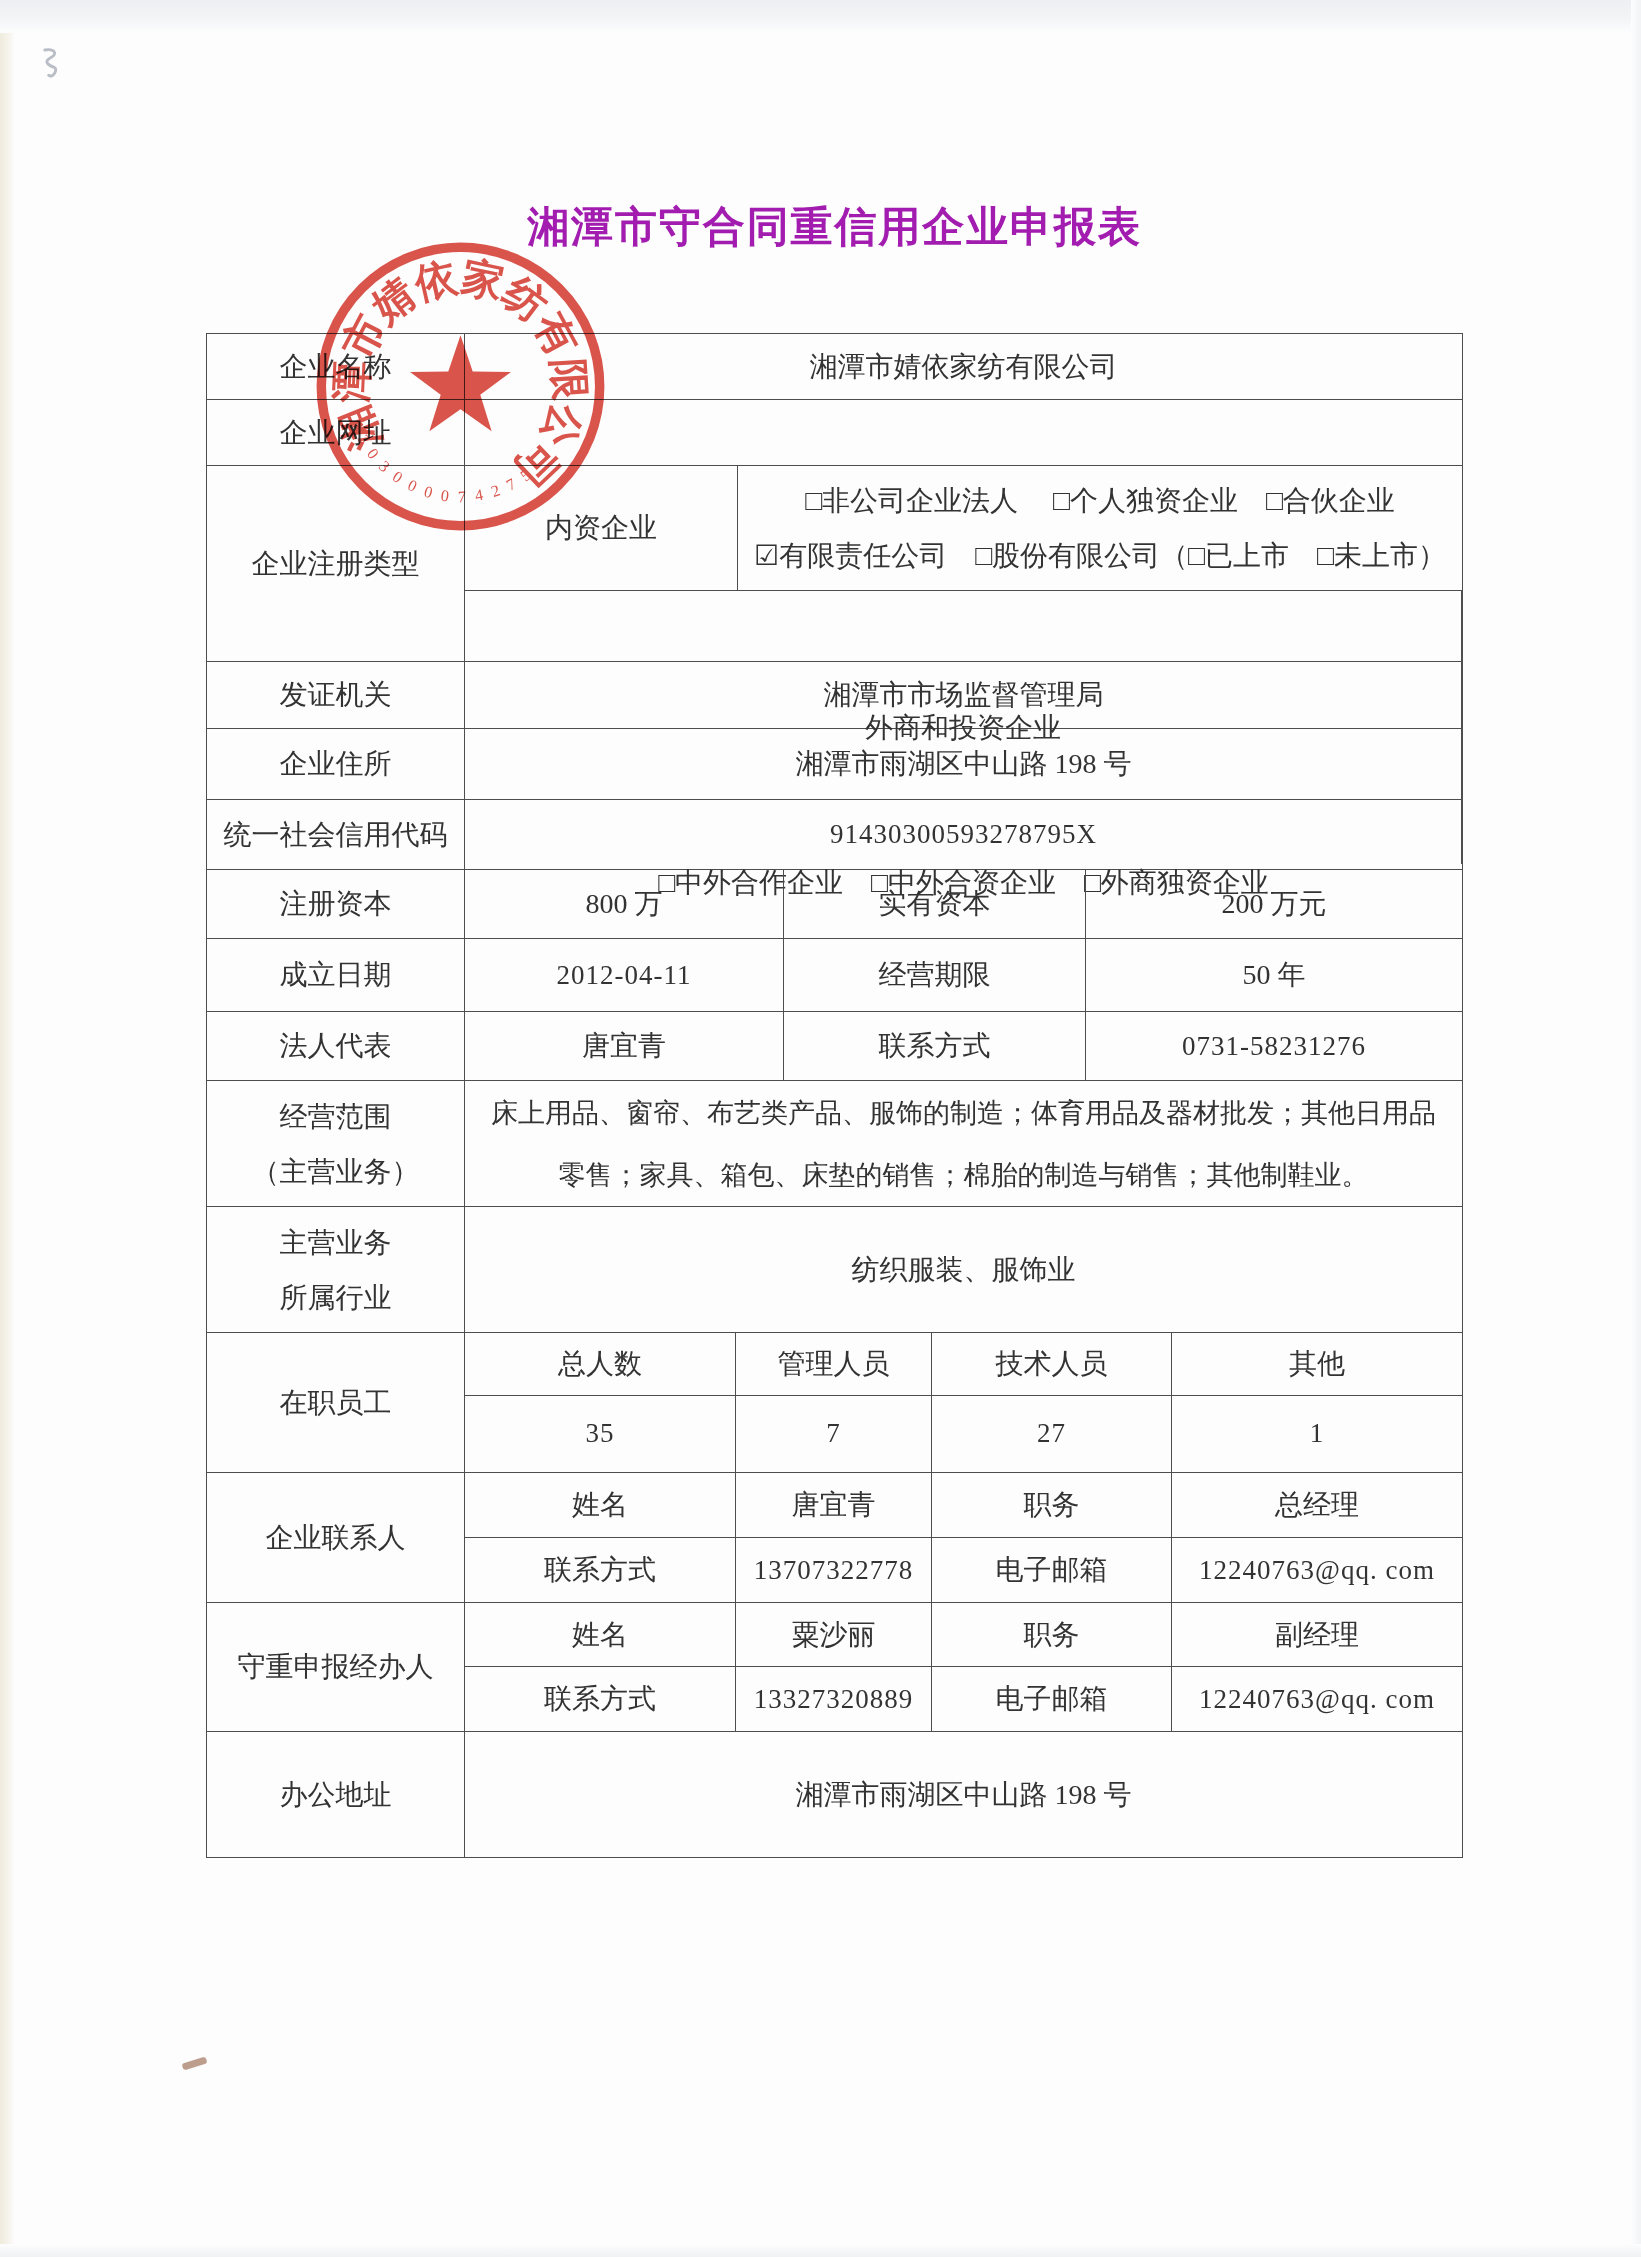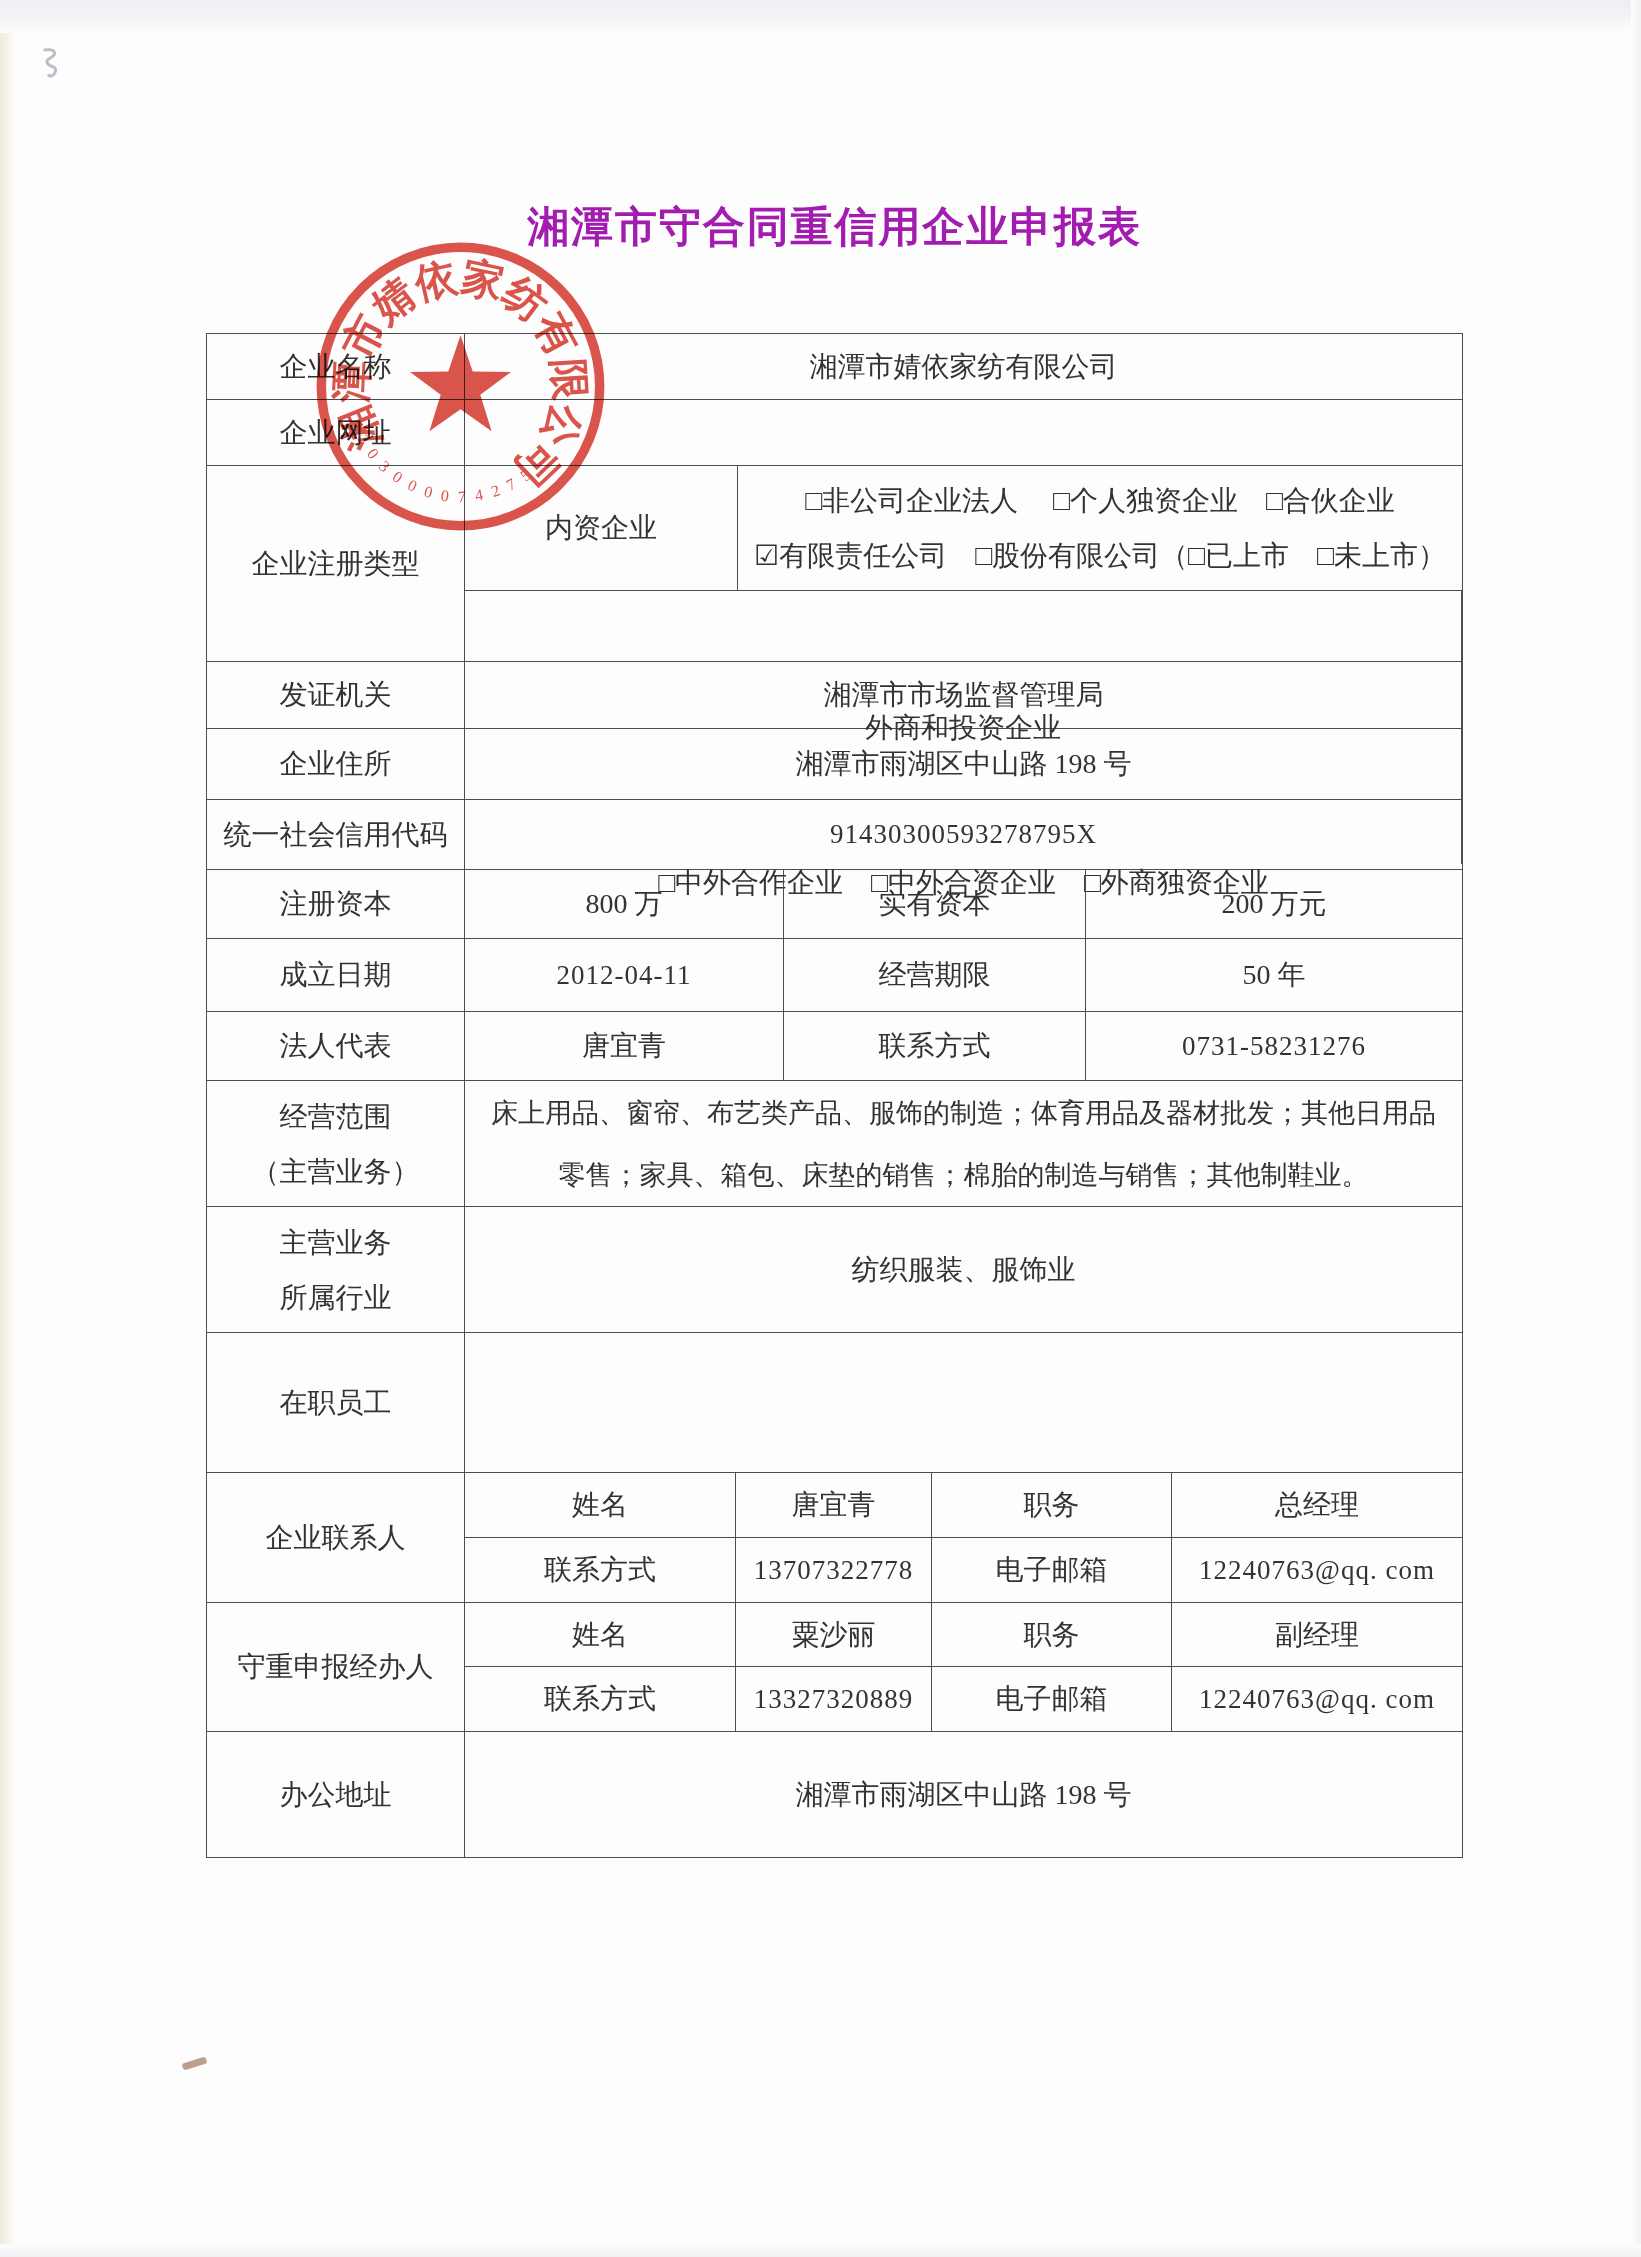--- a/index.html
+++ b/index.html
@@ -157,20 +157,34 @@
       <div class="two-line">
         <div>主营业务</div>
         <div>所属行业</div>
       </div>
     </div>
     <div class="td grow last">纺织服装、服饰业</div>
   </div>
 
   <div class="tr h145">
     <div class="td lbl">在职员工</div>
+    <div class="group-right">
+      <div class="sub-tr h65">
+        <div class="td w281">总人数</div>
+        <div class="td w203">管理人员</div>
+        <div class="td w249">技术人员</div>
+        <div class="td grow last">其他</div>
+      </div>
+      <div class="sub-tr h80 last">
+        <div class="td w281 num">35</div>
+        <div class="td w203 num">7</div>
+        <div class="td w249 num">27</div>
+        <div class="td grow last num">1</div>
+      </div>
+    </div>
   </div>
 
   <div class="tr h135">
     <div class="td lbl">企业联系人</div>
     <div class="group-right">
       <div class="sub-tr h68">
         <div class="td w281">姓名</div>
         <div class="td w203">唐宜青</div>
         <div class="td w249">职务</div>
         <div class="td grow last">总经理</div>

